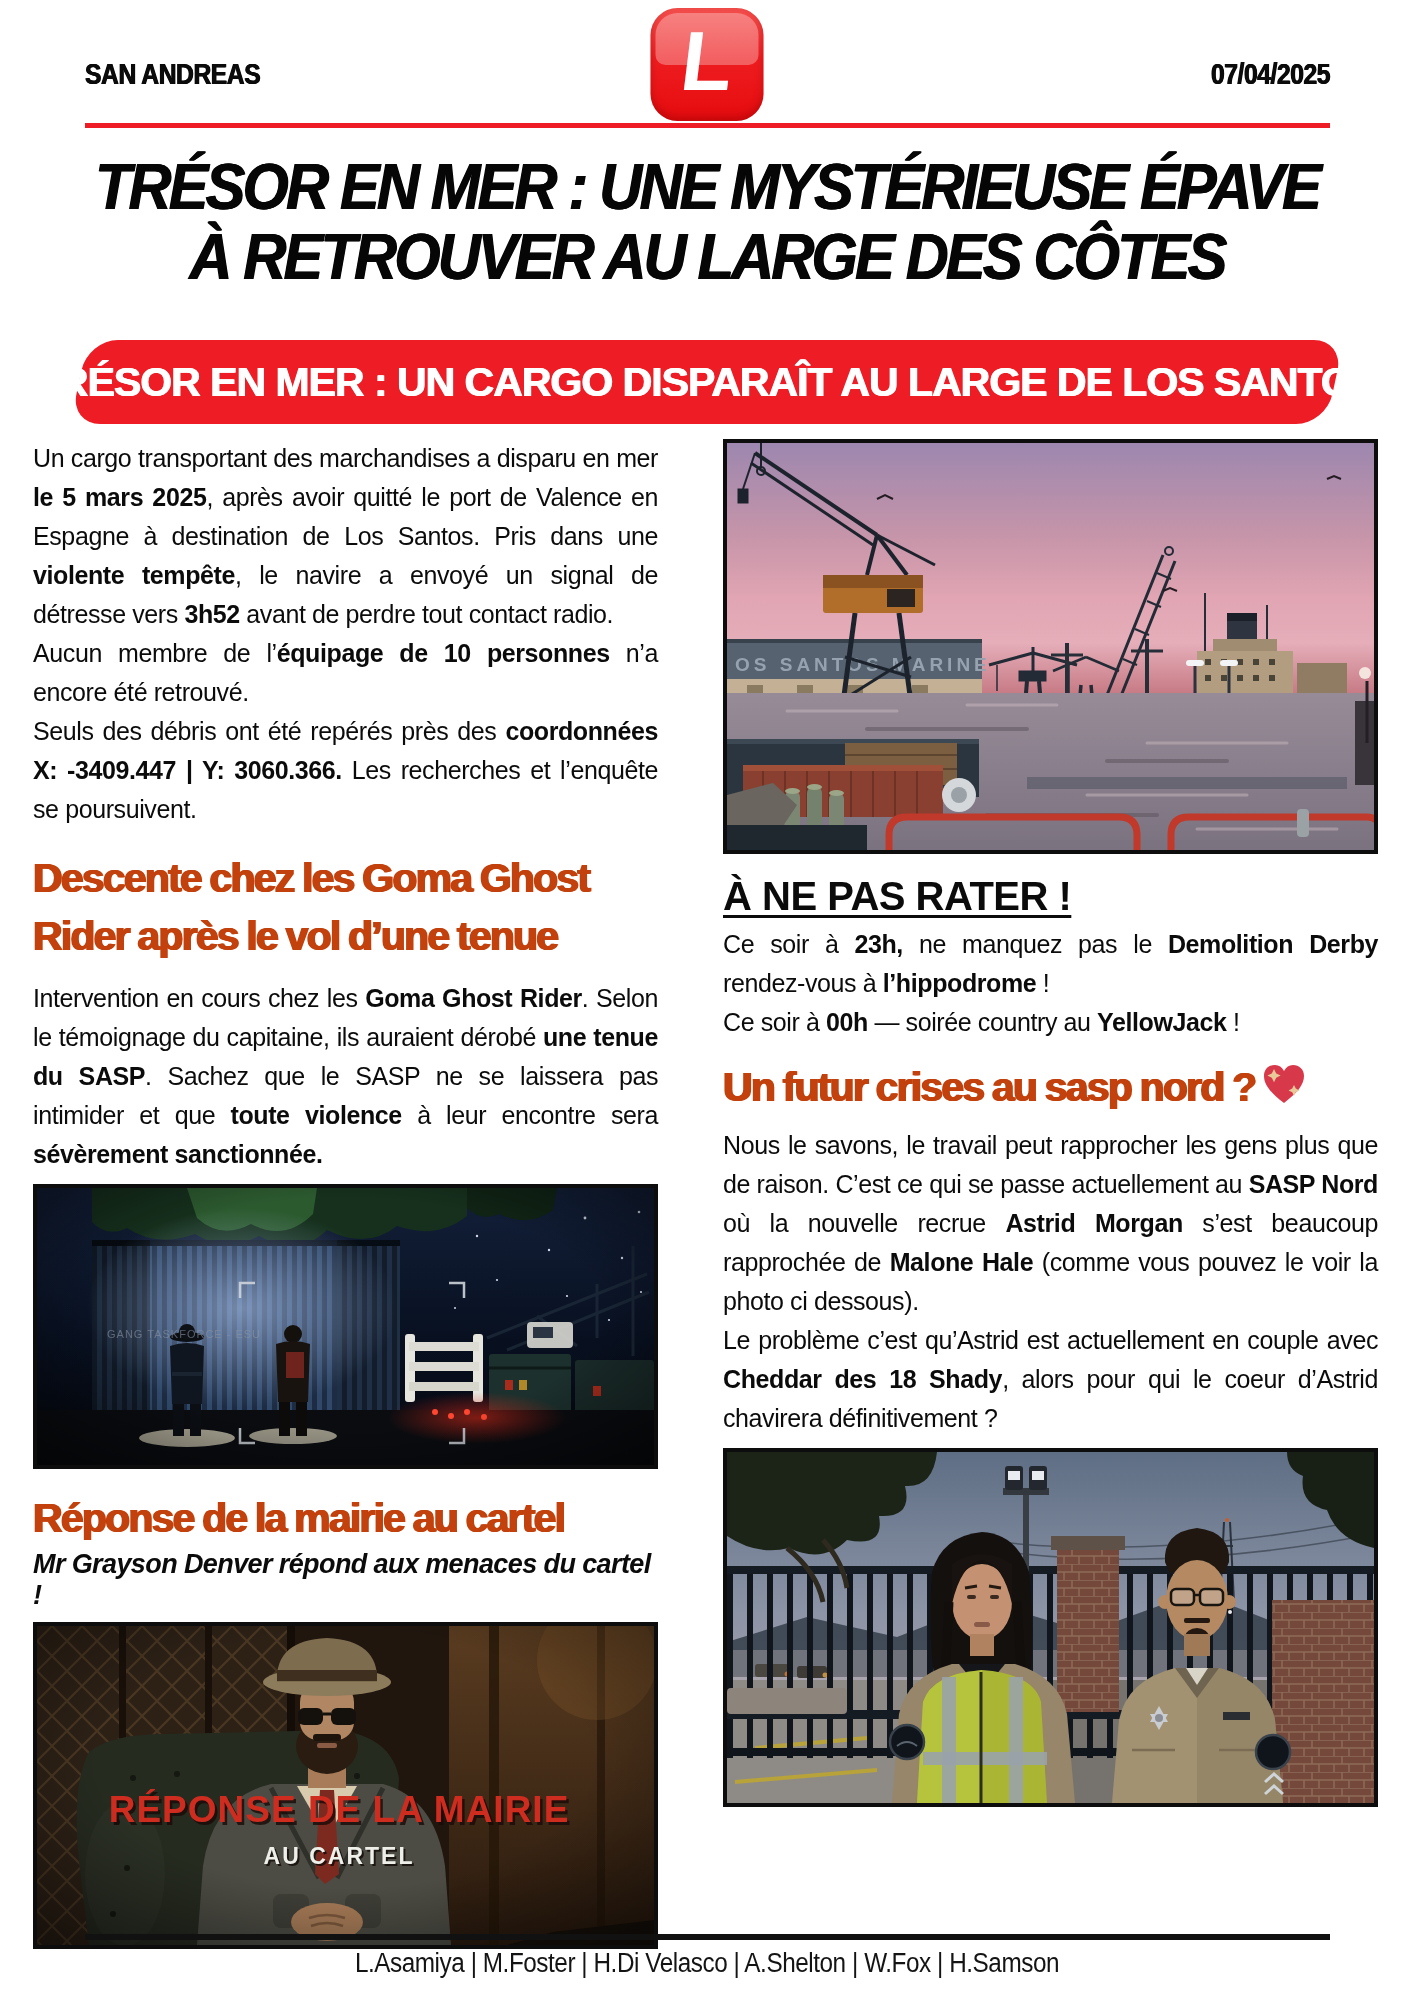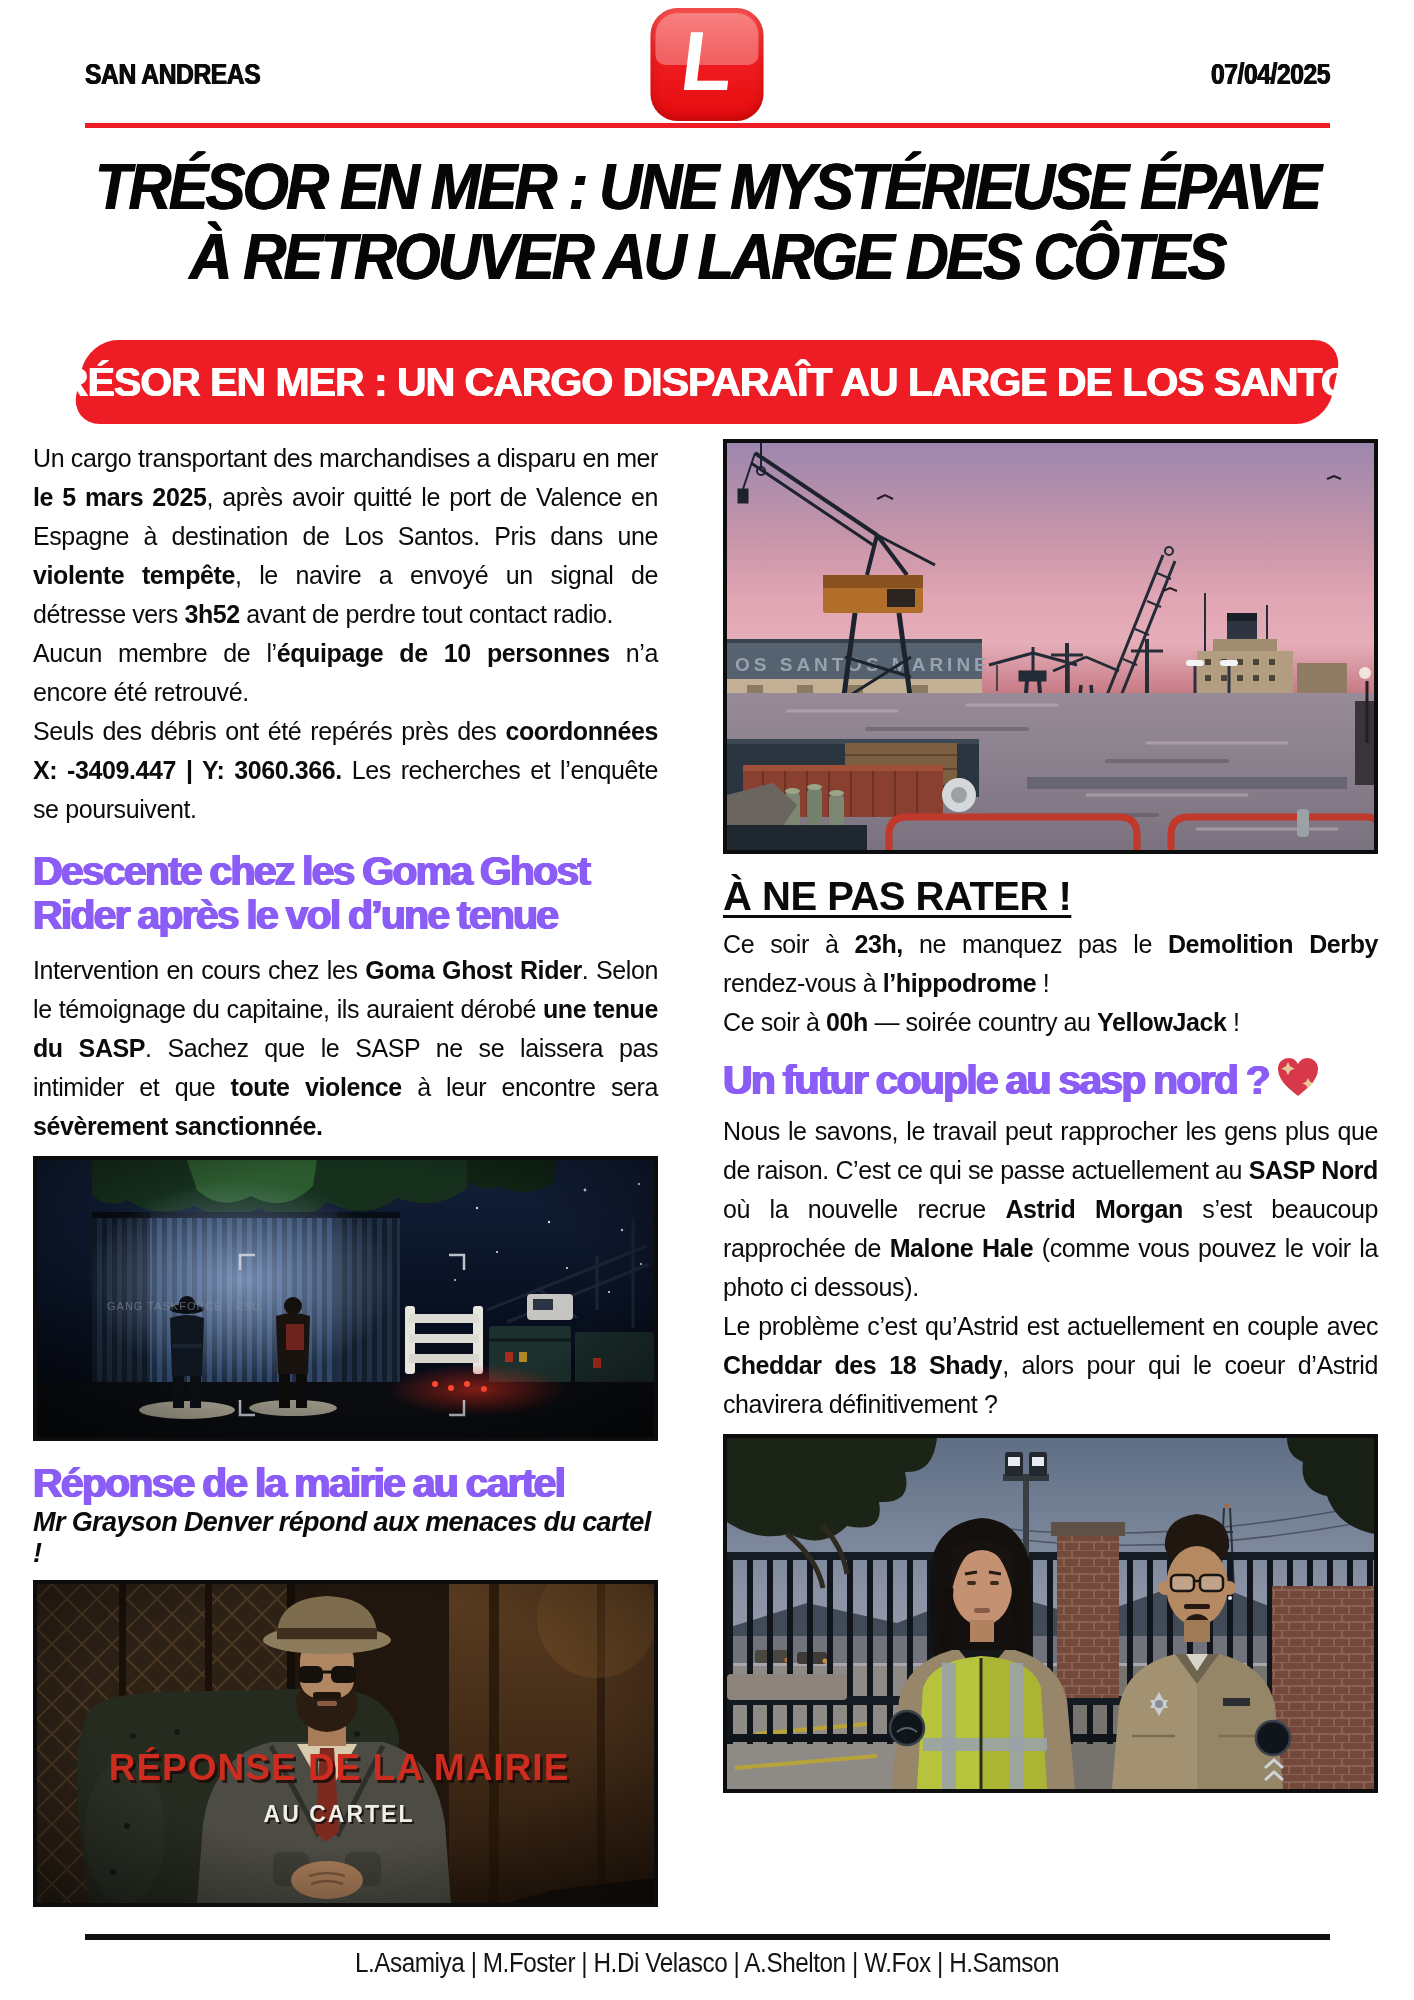--- a/index.html
+++ b/index.html
@@ -57,21 +57,21 @@
 
   
   .cols { display:flex; margin:15px 36px 0 33px; gap:65px; }
   .col-l { width:625px; }
   .col-r { width:655px; }
 
   .bt { font-size:25px; line-height:39px; text-align:justify; letter-spacing:-0.4px; }
   .bt .b { font-weight:bold; }
 
   .rh {
-    color:#8b5cf6; font-weight:bold; font-size:41px; line-height:44px;
+    color:#c2410c; font-weight:bold; font-size:41px; line-height:58px;
     letter-spacing:-1.8px; word-spacing:-1px;
   }
   .rh.heavy { text-shadow:0.9px 0 currentColor, -0.9px 0 currentColor; }
   .goma-h { margin:20px 0 14px; }
   .mairie-h { margin:20px 0 2px; }
   .mairie-sub { font-style:italic; font-weight:bold; font-size:27px; letter-spacing:-0.6px; margin-bottom:11px; }
 
   .photo { display:block; border:4px solid #0d0d0d; line-height:0; background:#000; }
   .photo svg { display:block; }
   .raid-photo { margin-top:10px; }
@@ -488,21 +488,21 @@
             <path d="M600,36 l7,-3 l7,3"></path>
         </g>
       </svg>
     </div>
 
     <h3 class="ev-h">À NE PAS RATER !</h3>
     <p class="bt"><span>Ce soir à </span><span class="b">23h,</span><span> ne manquez pas le </span><span class="b">Demolition Derby</span><span> rendez-vous à </span><span class="b">l’hippodrome</span><span> !</span></p>
     <p class="bt"><span>Ce soir à </span><span class="b">00h</span><span> — soirée country au </span><span class="b">YellowJack</span><span> !</span></p>
 
     <h2 class="rh heavy couple-h">
-      <span>Un futur couple au sasp nord ?</span>
+      <span>Un futur crises au sasp nord ?</span>
       <svg class="heart-icon" width="46" height="44" viewBox="0 0 46 44">
         <path d="M23,40 C10,30 3,22 3,13 C3,6 8,2 14,2 C18,2 21,4 23,8 C25,4 28,2 32,2 C38,2 43,6 43,13 C43,22 36,30 23,40 Z" fill="#d7394a"></path>
         <path d="M13,6 l2.2,4.4 L19.6,12.6 L15.2,14.8 L13,19.2 L10.8,14.8 L6.4,12.6 L10.8,10.4 Z" fill="#e8c99a"></path>
         <path d="M33,22 l1.8,3.6 L38.4,27.4 L34.8,29.2 L33,32.8 L31.2,29.2 L27.6,27.4 L31.2,25.6 Z" fill="#e8c99a"></path>
       </svg>
     </h2>
     <p class="bt"><span>Nous le savons, le travail peut rapprocher les gens plus que de raison. C’est ce qui se passe actuellement au </span><span class="b">SASP Nord</span><span> où la nouvelle recrue </span><span class="b">Astrid Morgan</span><span> s’est beaucoup rapprochée de </span><span class="b">Malone Hale</span><span> (comme vous pouvez le voir la photo ci dessous).</span></p>
     <p class="bt"><span>Le problème c’est qu’Astrid est actuellement en couple avec </span><span class="b">Cheddar des 18 Shady</span><span>, alors pour qui le coeur d’Astrid chavirera définitivement ?</span></p>
 
     <div class="photo couple-photo">

